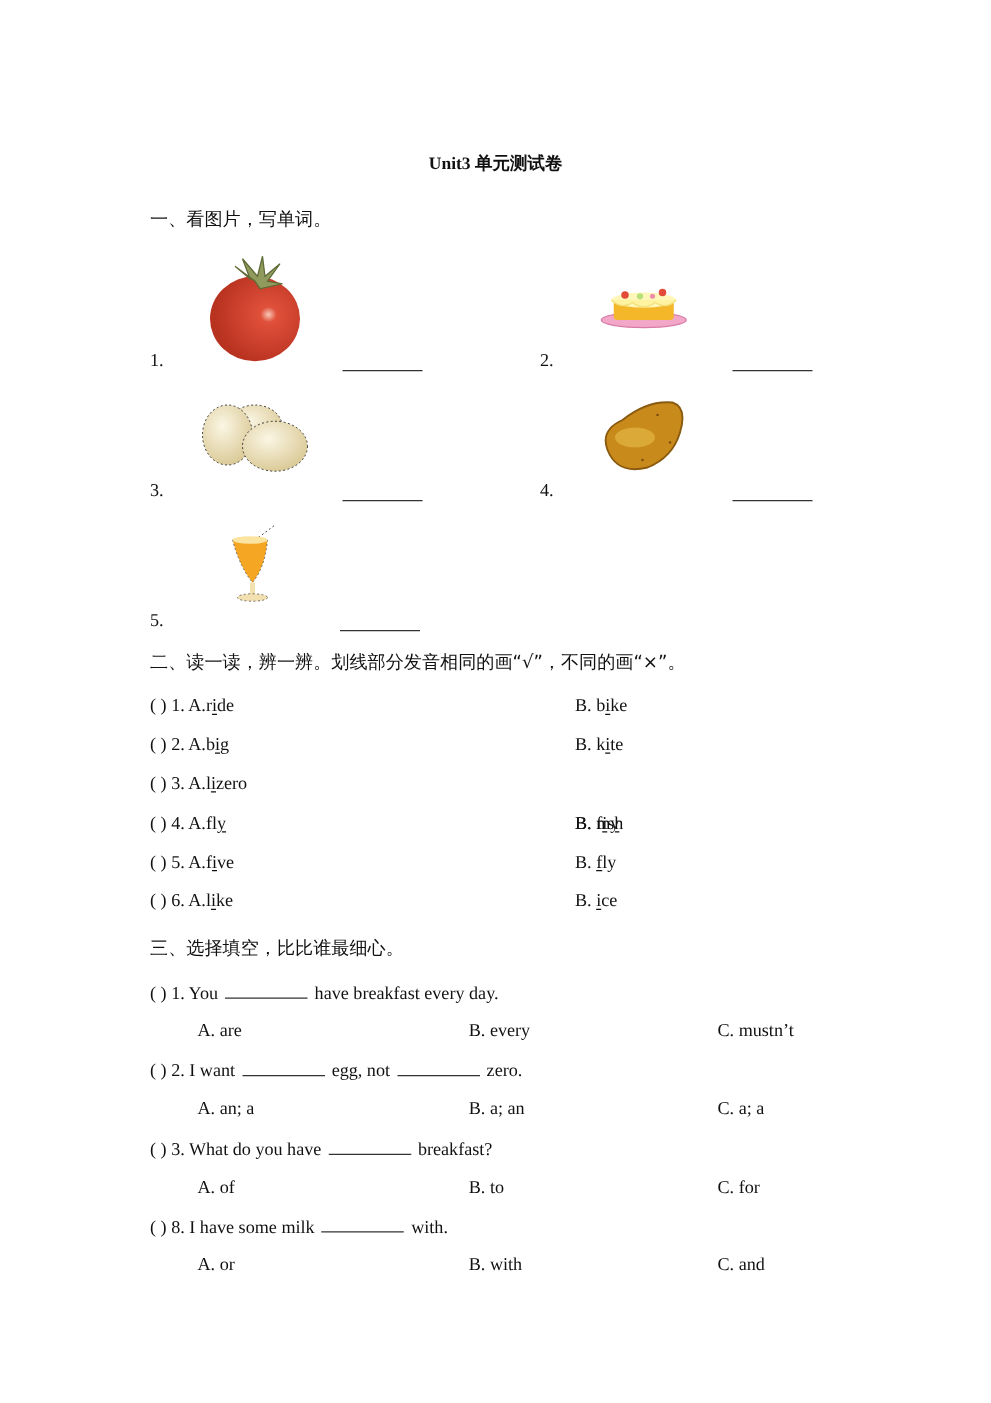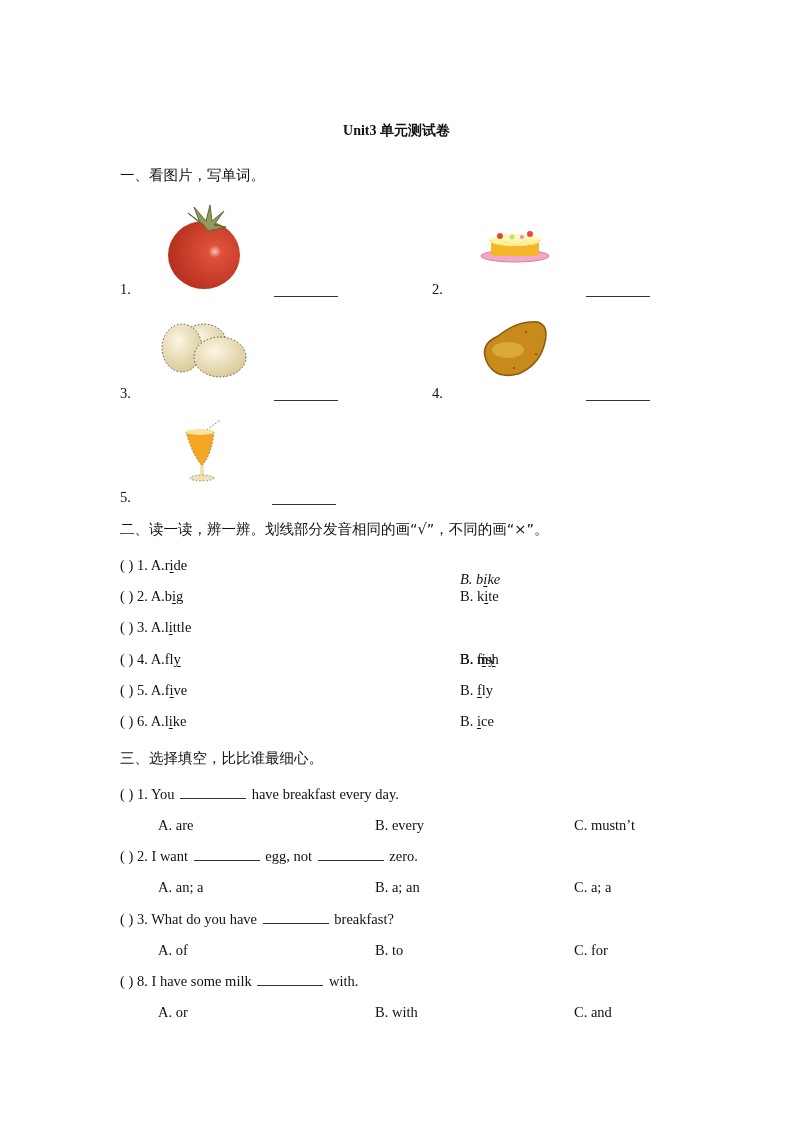--- a/index.html
+++ b/index.html
@@ -96,39 +96,39 @@
 <div class="abs num" style="left:120px; top:489px;">5.</div>
 <div class="abs blank" style="left:272px; top:503px; width:64px;"></div>
 
 <div class="abs section" style="left:120px; top:520px;">二、读一读，辨一辨。划线部分发音相同的画“√”，不同的画“×”。</div>
 
 <div class="row" style="top:557px;text-align:right;">
   <span>(    )</span>
   <span>1.</span>
   <span>A.</span><span>r</span><span class="ul">i</span><span>de</span>
 </div>
-<div class="optB" style="top:571px;font-style:italic;">
+<div class="optB" style="top:557px;">
   <span>B.</span>
   <span>b</span><span class="ul">i</span><span>ke</span>
 </div>
 
 <div class="row" style="top:588px;">
   <span>(    )</span>
   <span>2.</span>
   <span>A.</span><span>b</span><span class="ul">i</span><span>g</span>
 </div>
 <div class="optB" style="top:588px;">
   <span>B.</span>
   <span>k</span><span class="ul">i</span><span>te</span>
 </div>
 
 <div class="row" style="top:619px;">
   <span>(    )</span>
   <span>3.</span>
-  <span>A.</span><span>l</span><span class="ul">i</span><span>ttle</span>
+  <span>A.</span><span>l</span><span class="ul">i</span><span>zero</span>
 </div>
 <div class="optB" style="top:651px;font-family:Liberation Serif, serif;">
   <span>B.</span>
   <span>f</span><span class="ul">i</span><span>sh</span>
 </div>
 
 <div class="row" style="top:651px;">
   <span>(    )</span>
   <span>4.</span>
   <span>A.</span><span>fl</span><span class="ul">y</span><span></span>

